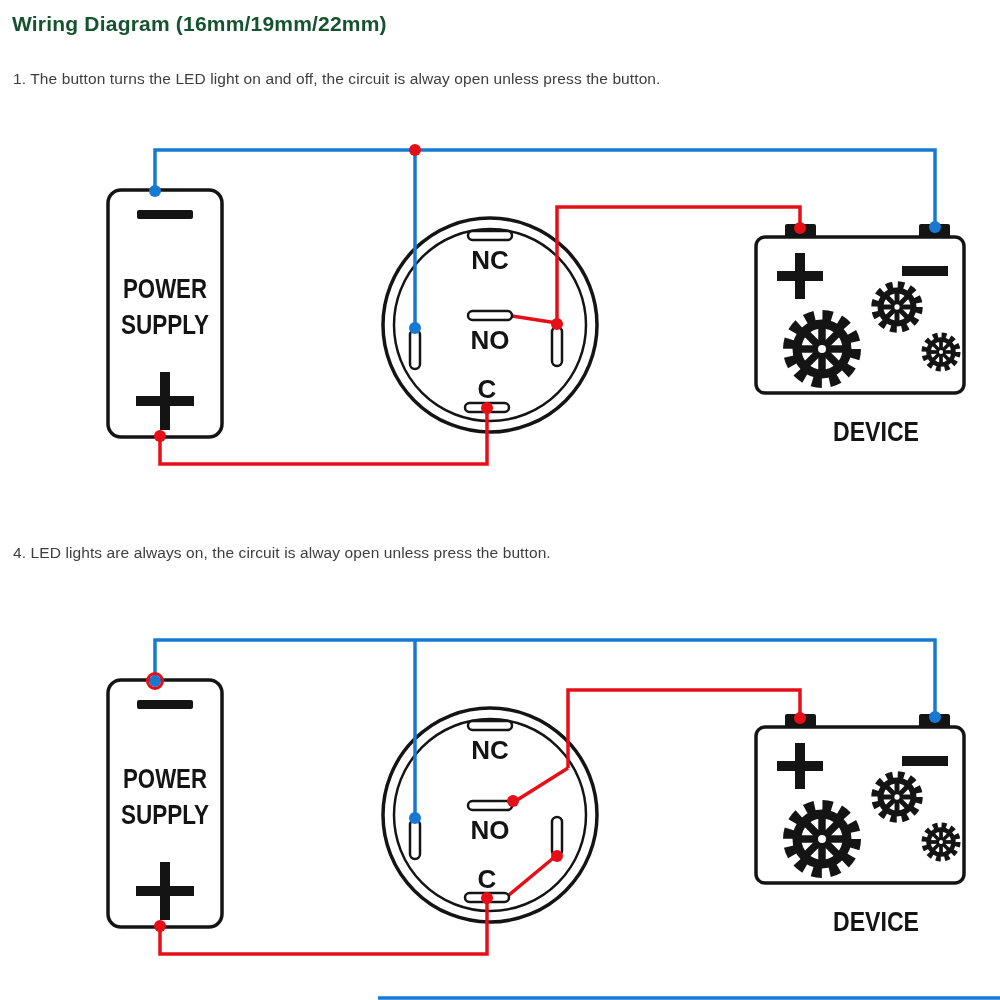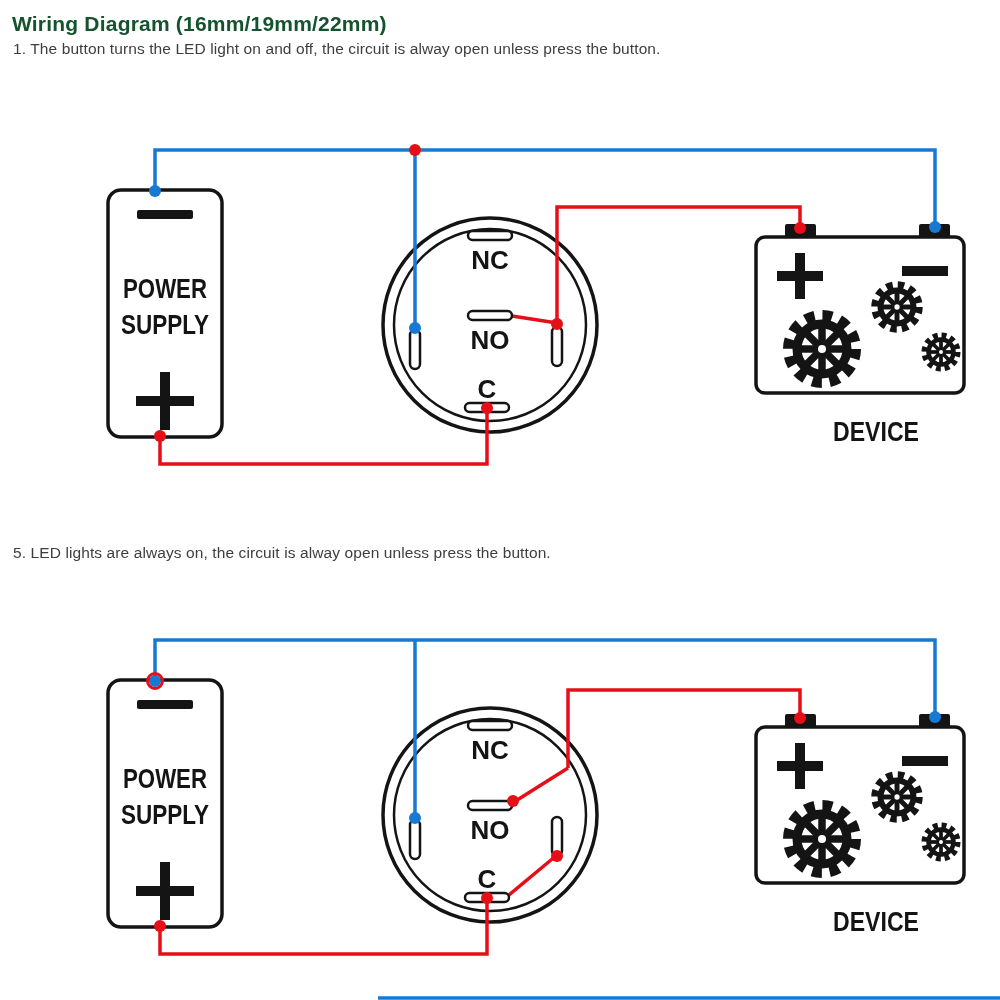--- a/index.html
+++ b/index.html
@@ -7,31 +7,31 @@
     width:1000px;height:1000px;position:relative;background:#ffffff;
     font-family:"Liberation Sans",sans-serif;overflow:hidden;
   }
   .page-title{
     position:absolute;left:12px;top:12px;font-size:21px;font-weight:700;color:#14532d;
     letter-spacing:.2px;
   }
   .note{
     position:absolute;left:13px;font-size:15.5px;color:#3e3e3e;letter-spacing:.1px;
   }
-  .note1{top:40px;}
+  .note1{top:70px;}
   .note2{top:544px;}
   svg.canvas{position:absolute;left:0;top:0;}
   text.lbl{font-family:"Liberation Sans",sans-serif;font-weight:bold;fill:#141414;}
 </style>
 </head>
 <body>
 
 <div class="page-title">Wiring Diagram (16mm/19mm/22mm)</div>
 <div class="note note1">1. The button turns the LED light on and off, the circuit is alway open unless press the button.</div>
-<div class="note note2">5. LED lights are always on, the circuit is alway open unless press the button.</div>
+<div class="note note2">4. LED lights are always on, the circuit is alway open unless press the button.</div>
 
 <svg class="canvas" width="1000" height="1000" viewBox="0 0 1000 1000">
 
   <defs>
     <g id="gear" stroke="#141414">
       <circle r="33" fill="none" stroke-width="12" stroke-dasharray="9.6 7.7"></circle>
       <circle r="25" fill="none" stroke-width="9"></circle>
       <line x1="-23" y1="0" x2="23" y2="0" stroke-width="7.5"></line>
       <line x1="0" y1="-23" x2="0" y2="23" stroke-width="7.5"></line>
       <line x1="-16.5" y1="-16.5" x2="16.5" y2="16.5" stroke-width="7.5"></line>

